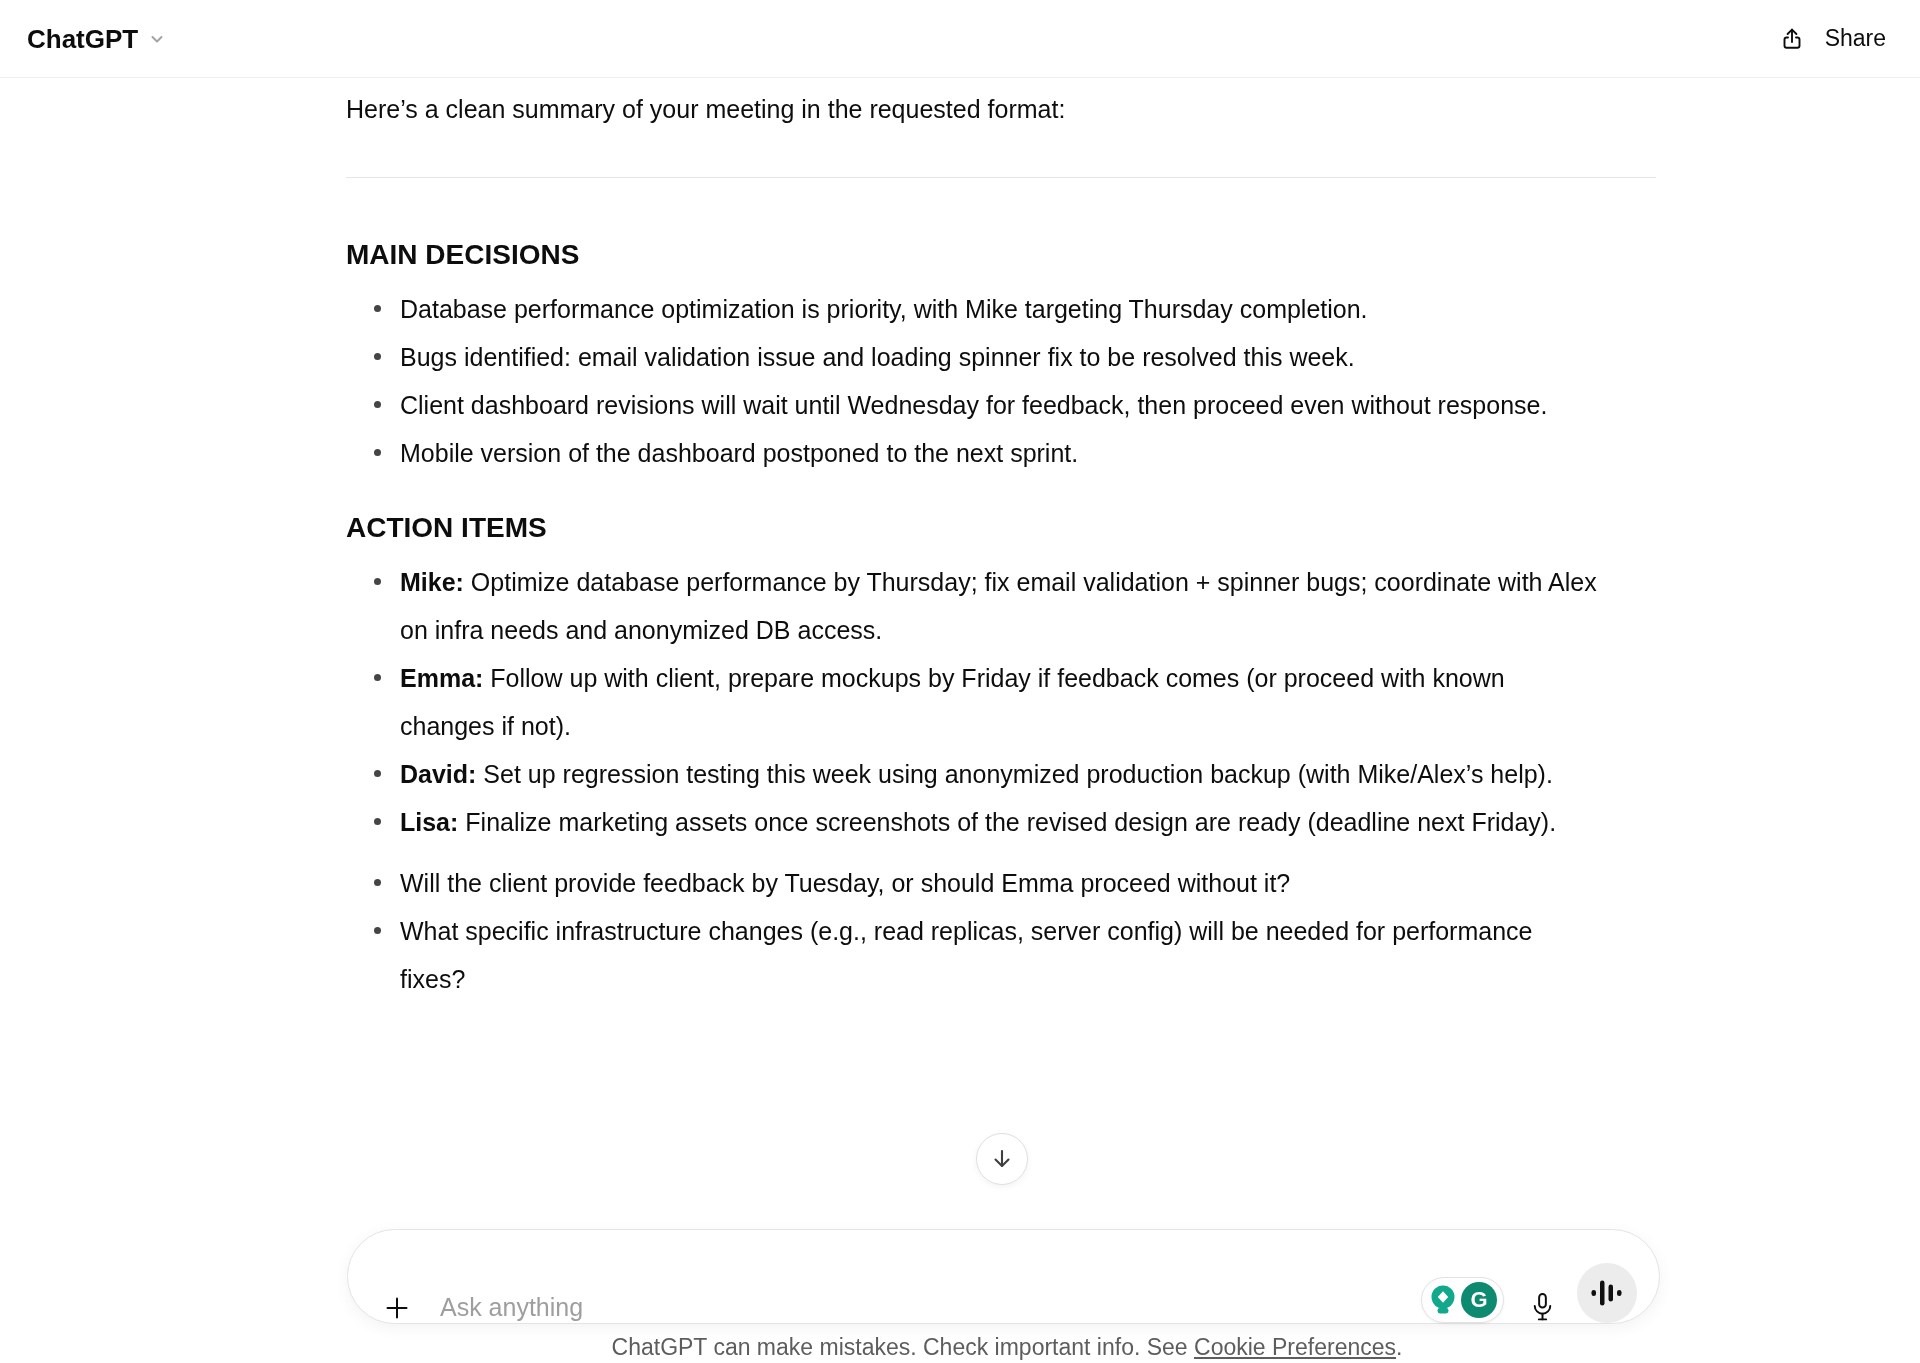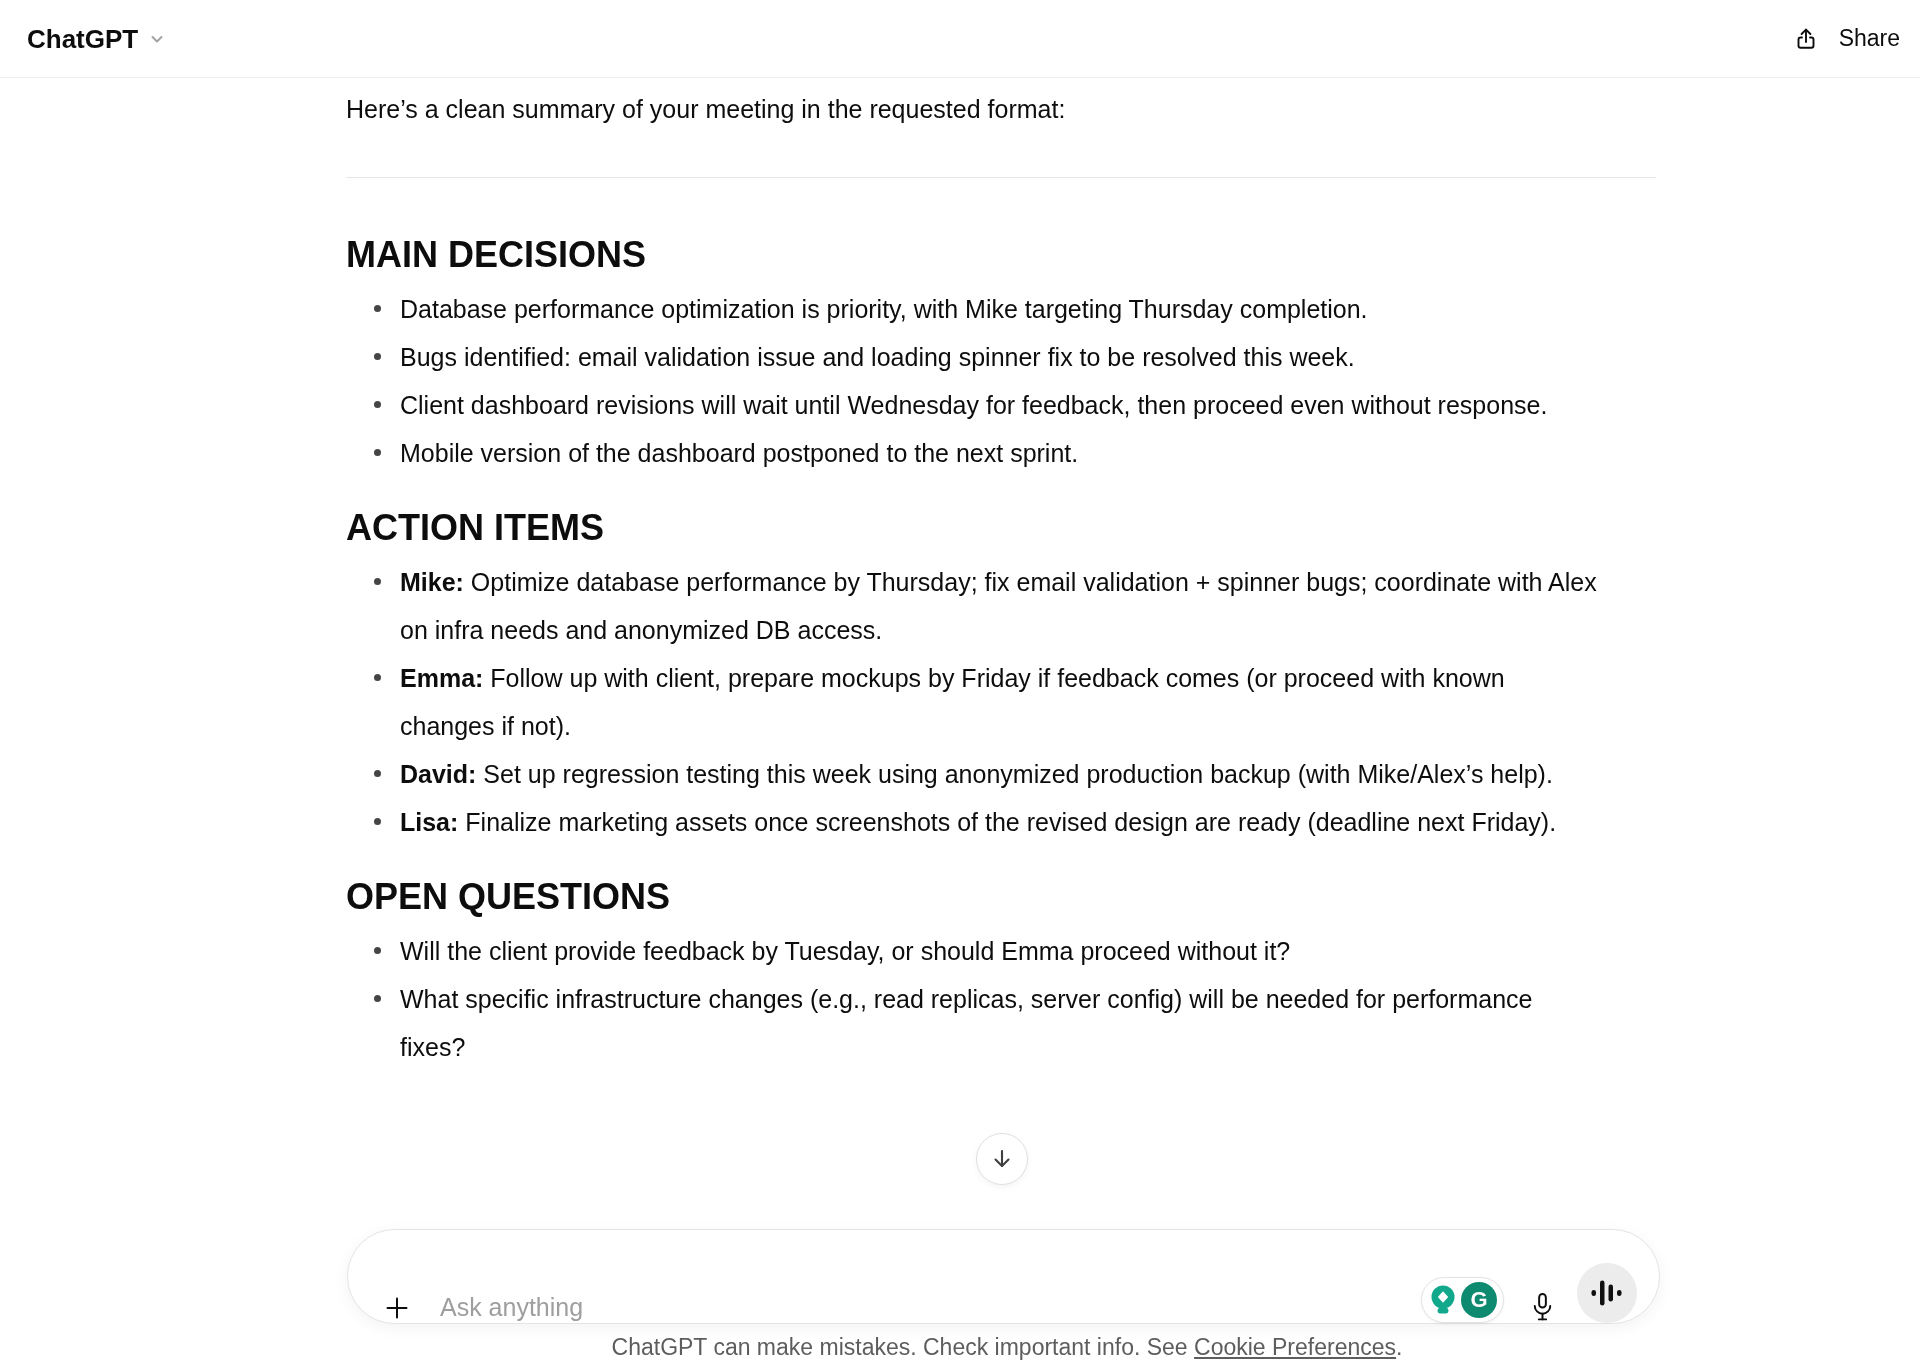--- a/index.html
+++ b/index.html
@@ -4,32 +4,32 @@
 <style>
   html,body{margin:0;padding:0;}
   body{
     width:1920px;height:1363px;overflow:hidden;background:#ffffff;
     font-family:"Liberation Sans",sans-serif;color:#0d0d0d;position:relative;
   }
   
   .header{
     position:absolute;top:0;left:0;width:1920px;height:78px;
     display:flex;align-items:center;justify-content:space-between;
-    padding:0 20px 0 27px;box-sizing:border-box;background:#fff;
+    padding:0 34px 0 27px;box-sizing:border-box;background:#fff;
     border-bottom:1px solid #efefef;z-index:5;
   }
   .app-switcher{display:flex;align-items:center;gap:9px;cursor:pointer;background:none;border:none;padding:0;font-family:inherit;}
   .app-name{font-size:26px;font-weight:600;color:#0d0d0d;line-height:1;}
   .share-btn{display:flex;align-items:center;gap:11px;cursor:pointer;background:none;border:none;padding:0;font-family:inherit;}
   .share-label{font-size:23px;font-weight:500;color:#0d0d0d;margin-left:9px;}
   
   .main{position:absolute;left:346px;top:78px;width:1322px;}
   .intro{margin:16px 0 0;font-size:25px;line-height:30px;}
   .rule{border:none;border-top:1px solid #e6e6e6;margin:53px 0 0;width:1310px;}
-  .msg-section h3{font-size:36px;line-height:34px;font-weight:700;margin:34px 0 13px;}
+  .msg-section h3{font-size:28px;line-height:34px;font-weight:700;margin:34px 0 13px;}
   .msg-section:first-of-type h3{margin-top:60px;}
   .msg-section ul{list-style:none;margin:13px 0 0;padding:0 0 0 54px;width:1200px;}
   .msg-section li{position:relative;font-size:25px;line-height:48px;}
   .msg-section li::before{
     content:"";position:absolute;left:-26px;top:20px;width:7px;height:7px;
     border-radius:50%;background:#454545;
   }
   .msg-section li strong{font-weight:700;}
   
   .scroll-down{
@@ -122,21 +122,20 @@
 
   <li><strong>Emma:</strong><span> Follow up with client, prepare mockups by Friday if feedback comes (or proceed with known changes if not).</span></li>
 
   <li><strong>David:</strong><span> Set up regression testing this week using anonymized production backup (with Mike/Alex’s help).</span></li>
 
   <li><strong>Lisa:</strong><span> Finalize marketing assets once screenshots of the revised design are ready (deadline next Friday).</span></li>
 </ul>
   </section>
 
   <section class="msg-section">
-    <h3>OPEN QUESTIONS</h3>
     <ul>
   <li><span>Will the client provide feedback by Tuesday, or should Emma proceed without it?</span></li>
 
   <li><span>What specific infrastructure changes (e.g., read replicas, server config) will be needed for performance fixes?</span></li>
 </ul>
   </section>
 </div>
 </div>
 
 <button class="scroll-down">

